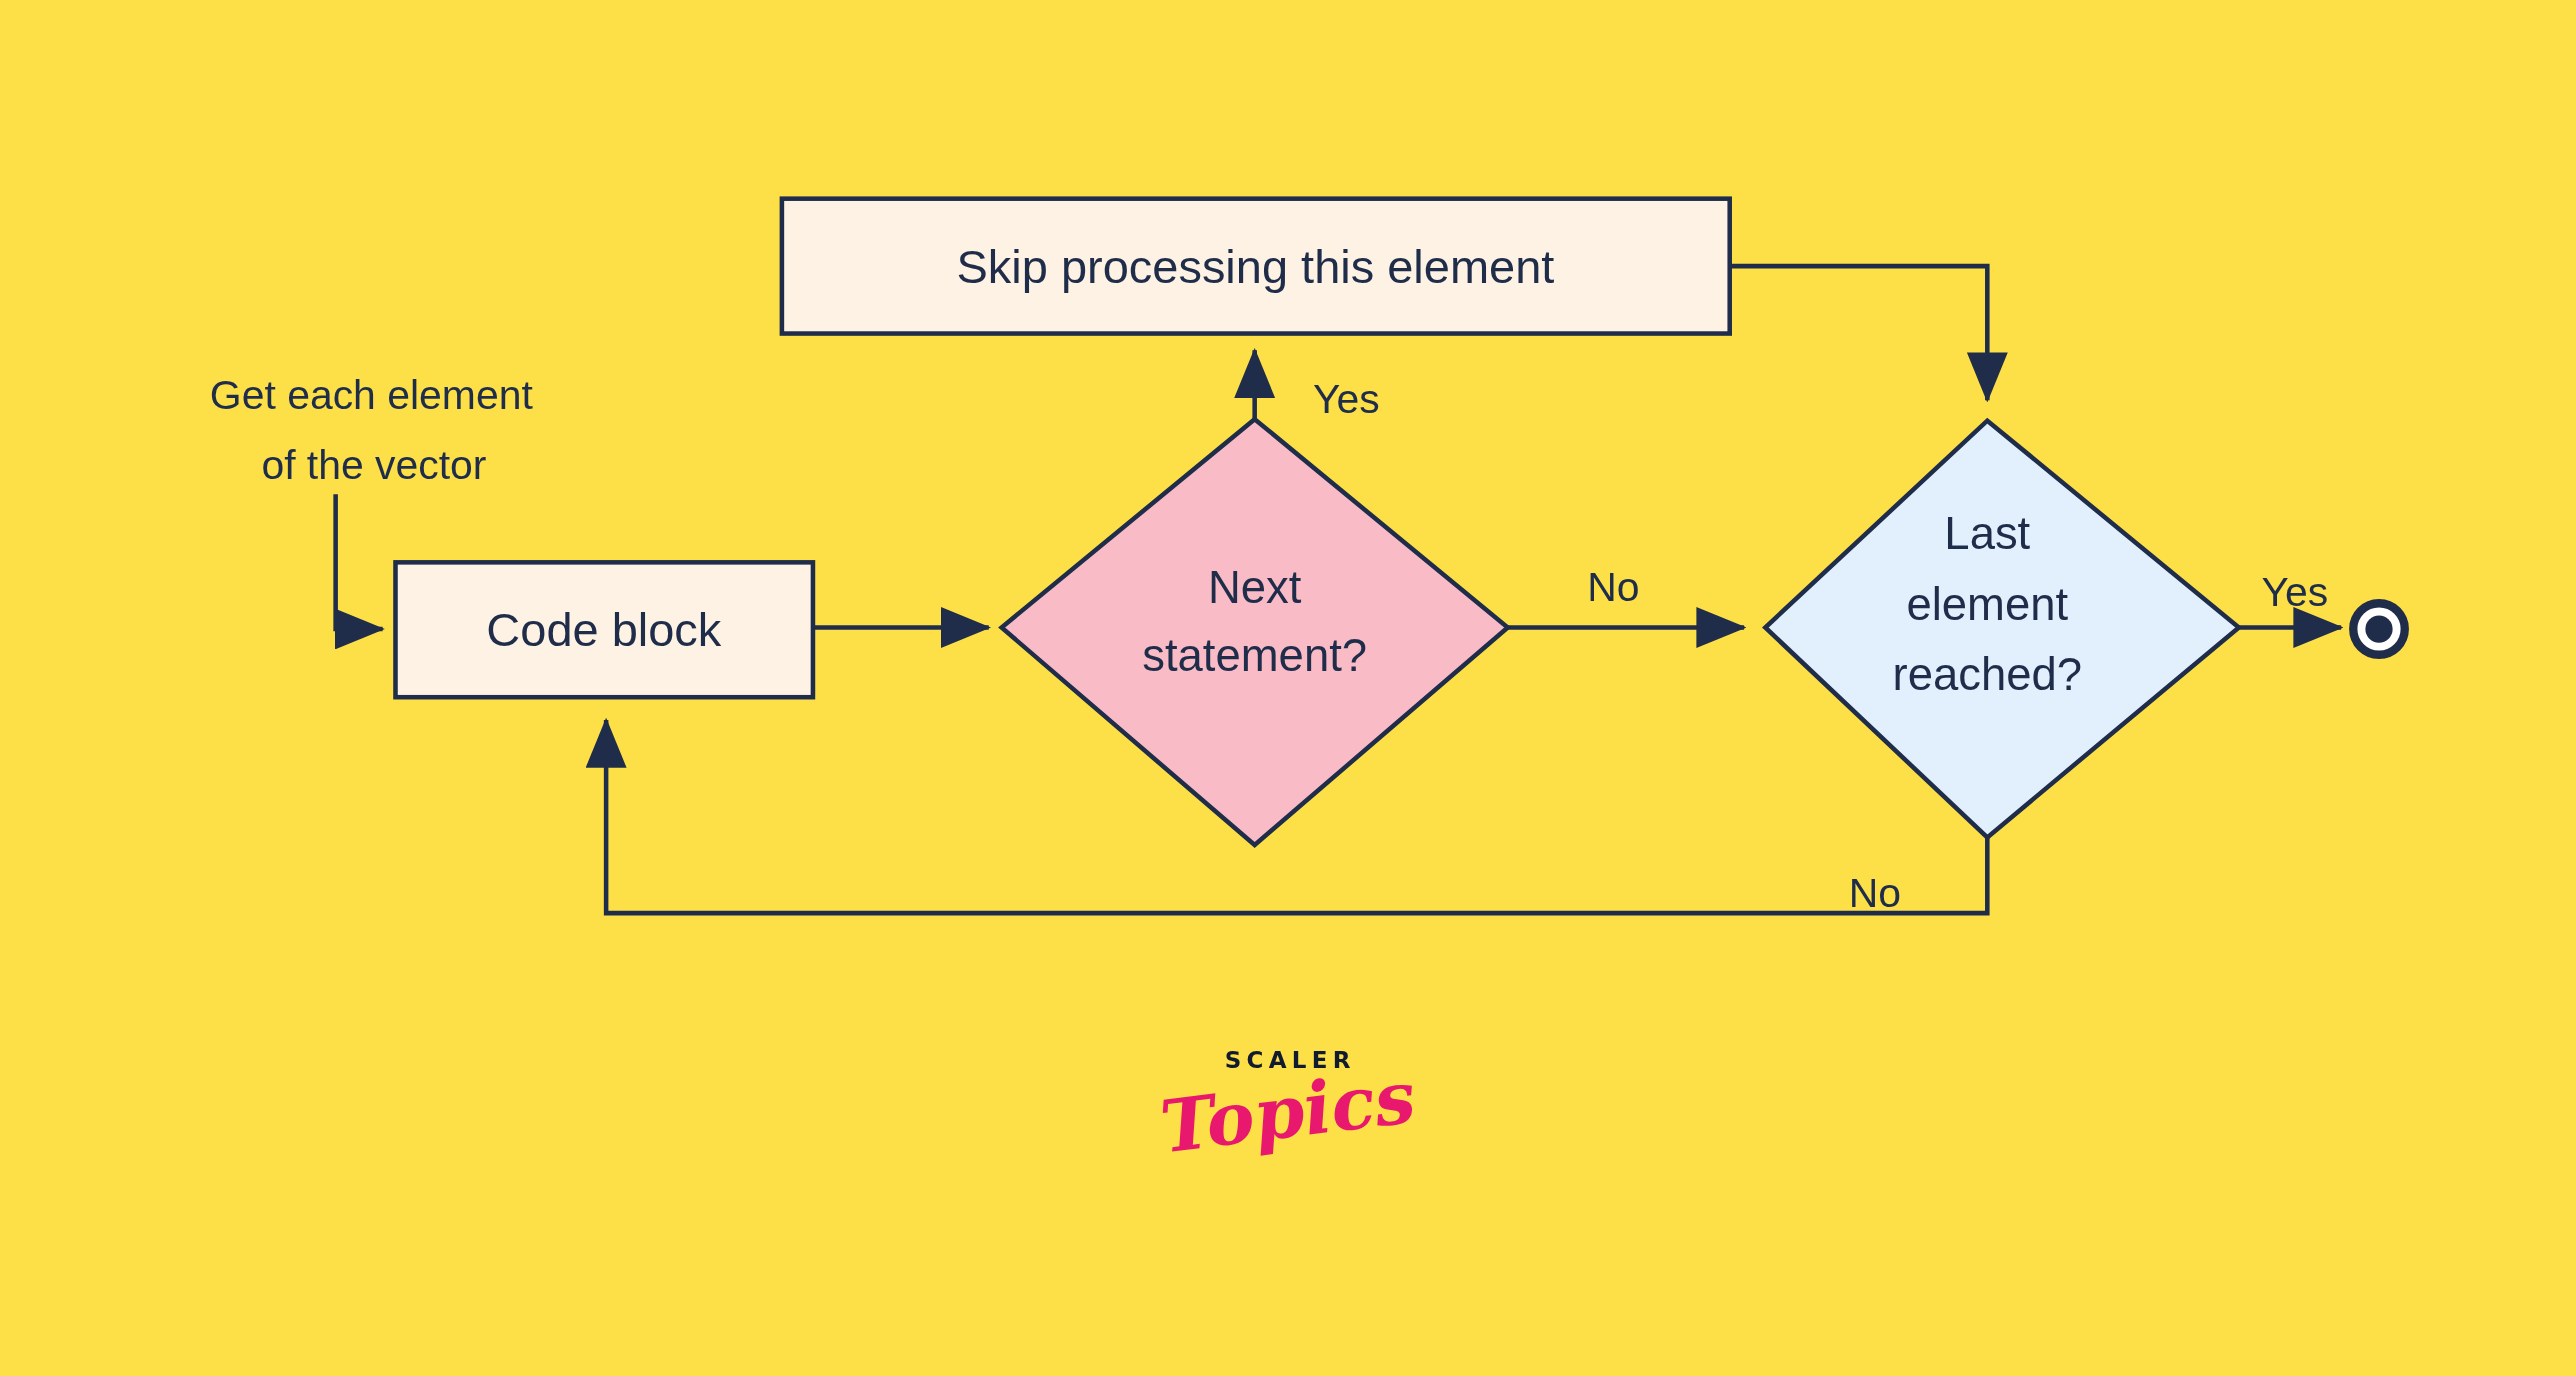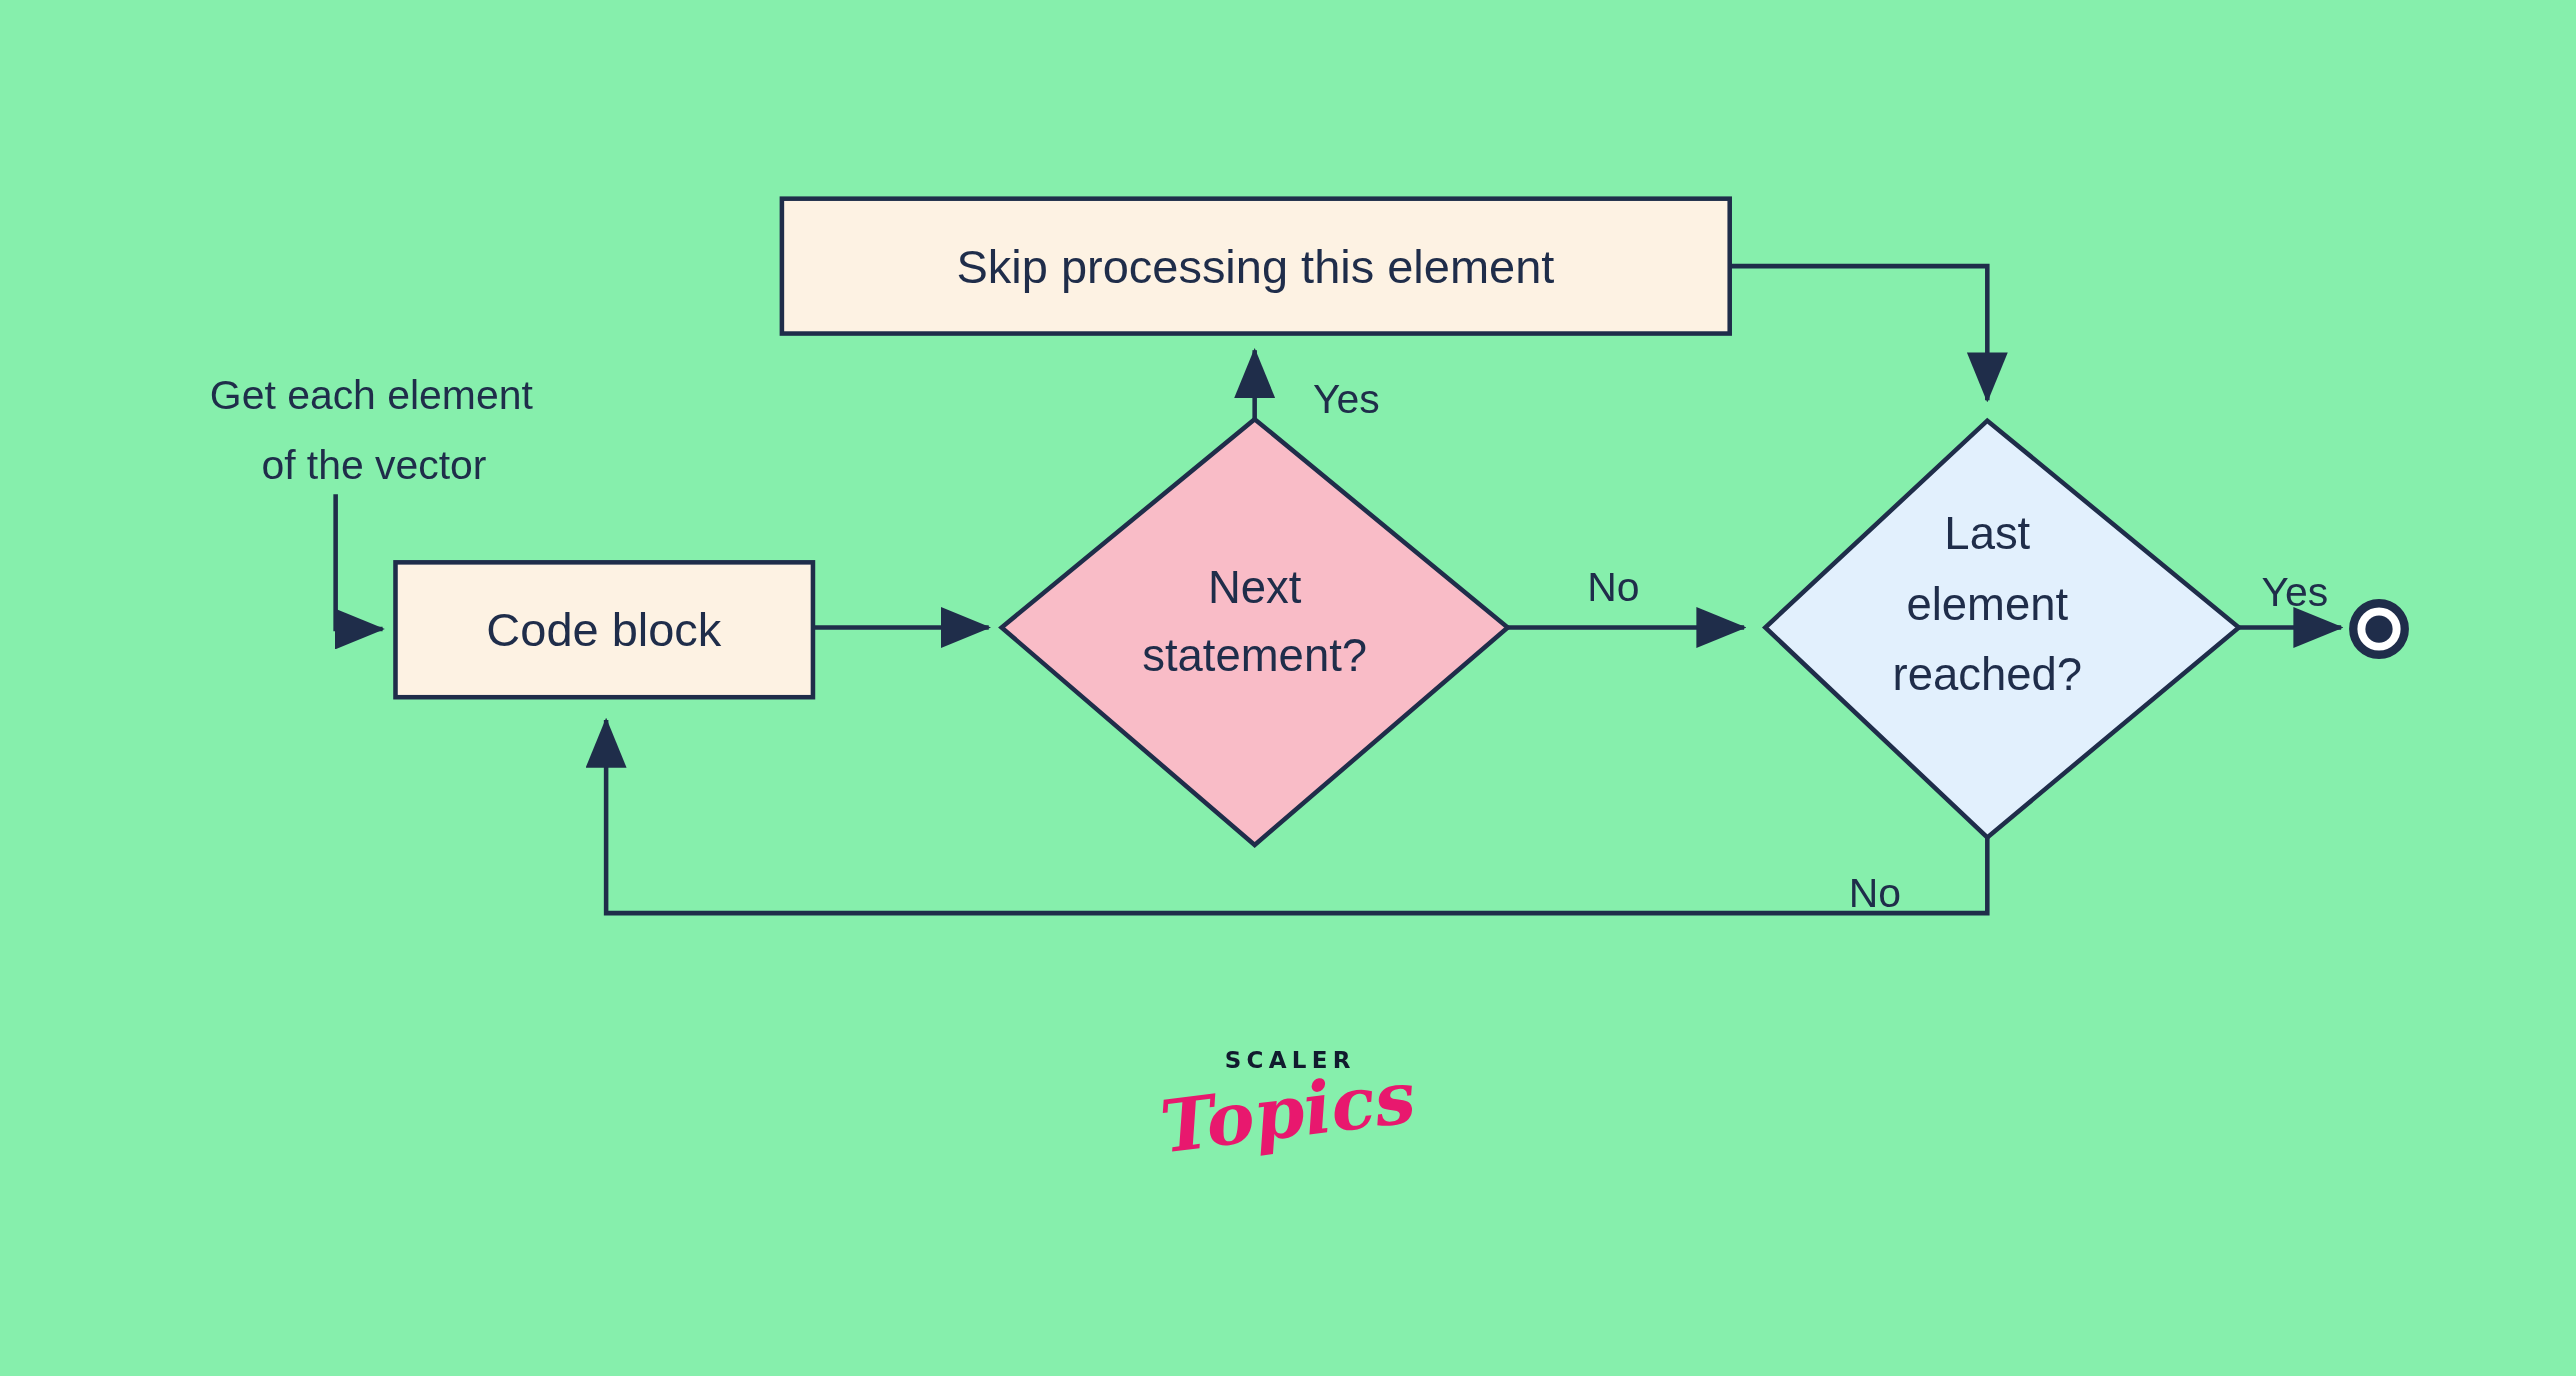--- a/index.html
+++ b/index.html
@@ -10,21 +10,21 @@
   body {
     width: 2576px;
     height: 1377px;
     font-family: "Liberation Sans", sans-serif;
     overflow: hidden;
   }
   #canvas {
     position: relative;
     width: 2576px;
     height: 1377px;
-    background: #86efac;
+    background: #fde047;
   }
   #flow-svg {
     position: absolute;
     left: 0;
     top: 0;
     width: 2576px;
     height: 1377px;
   }
   .node-label, .edge-label, .free-label {
     font-family: "Liberation Sans", sans-serif;

